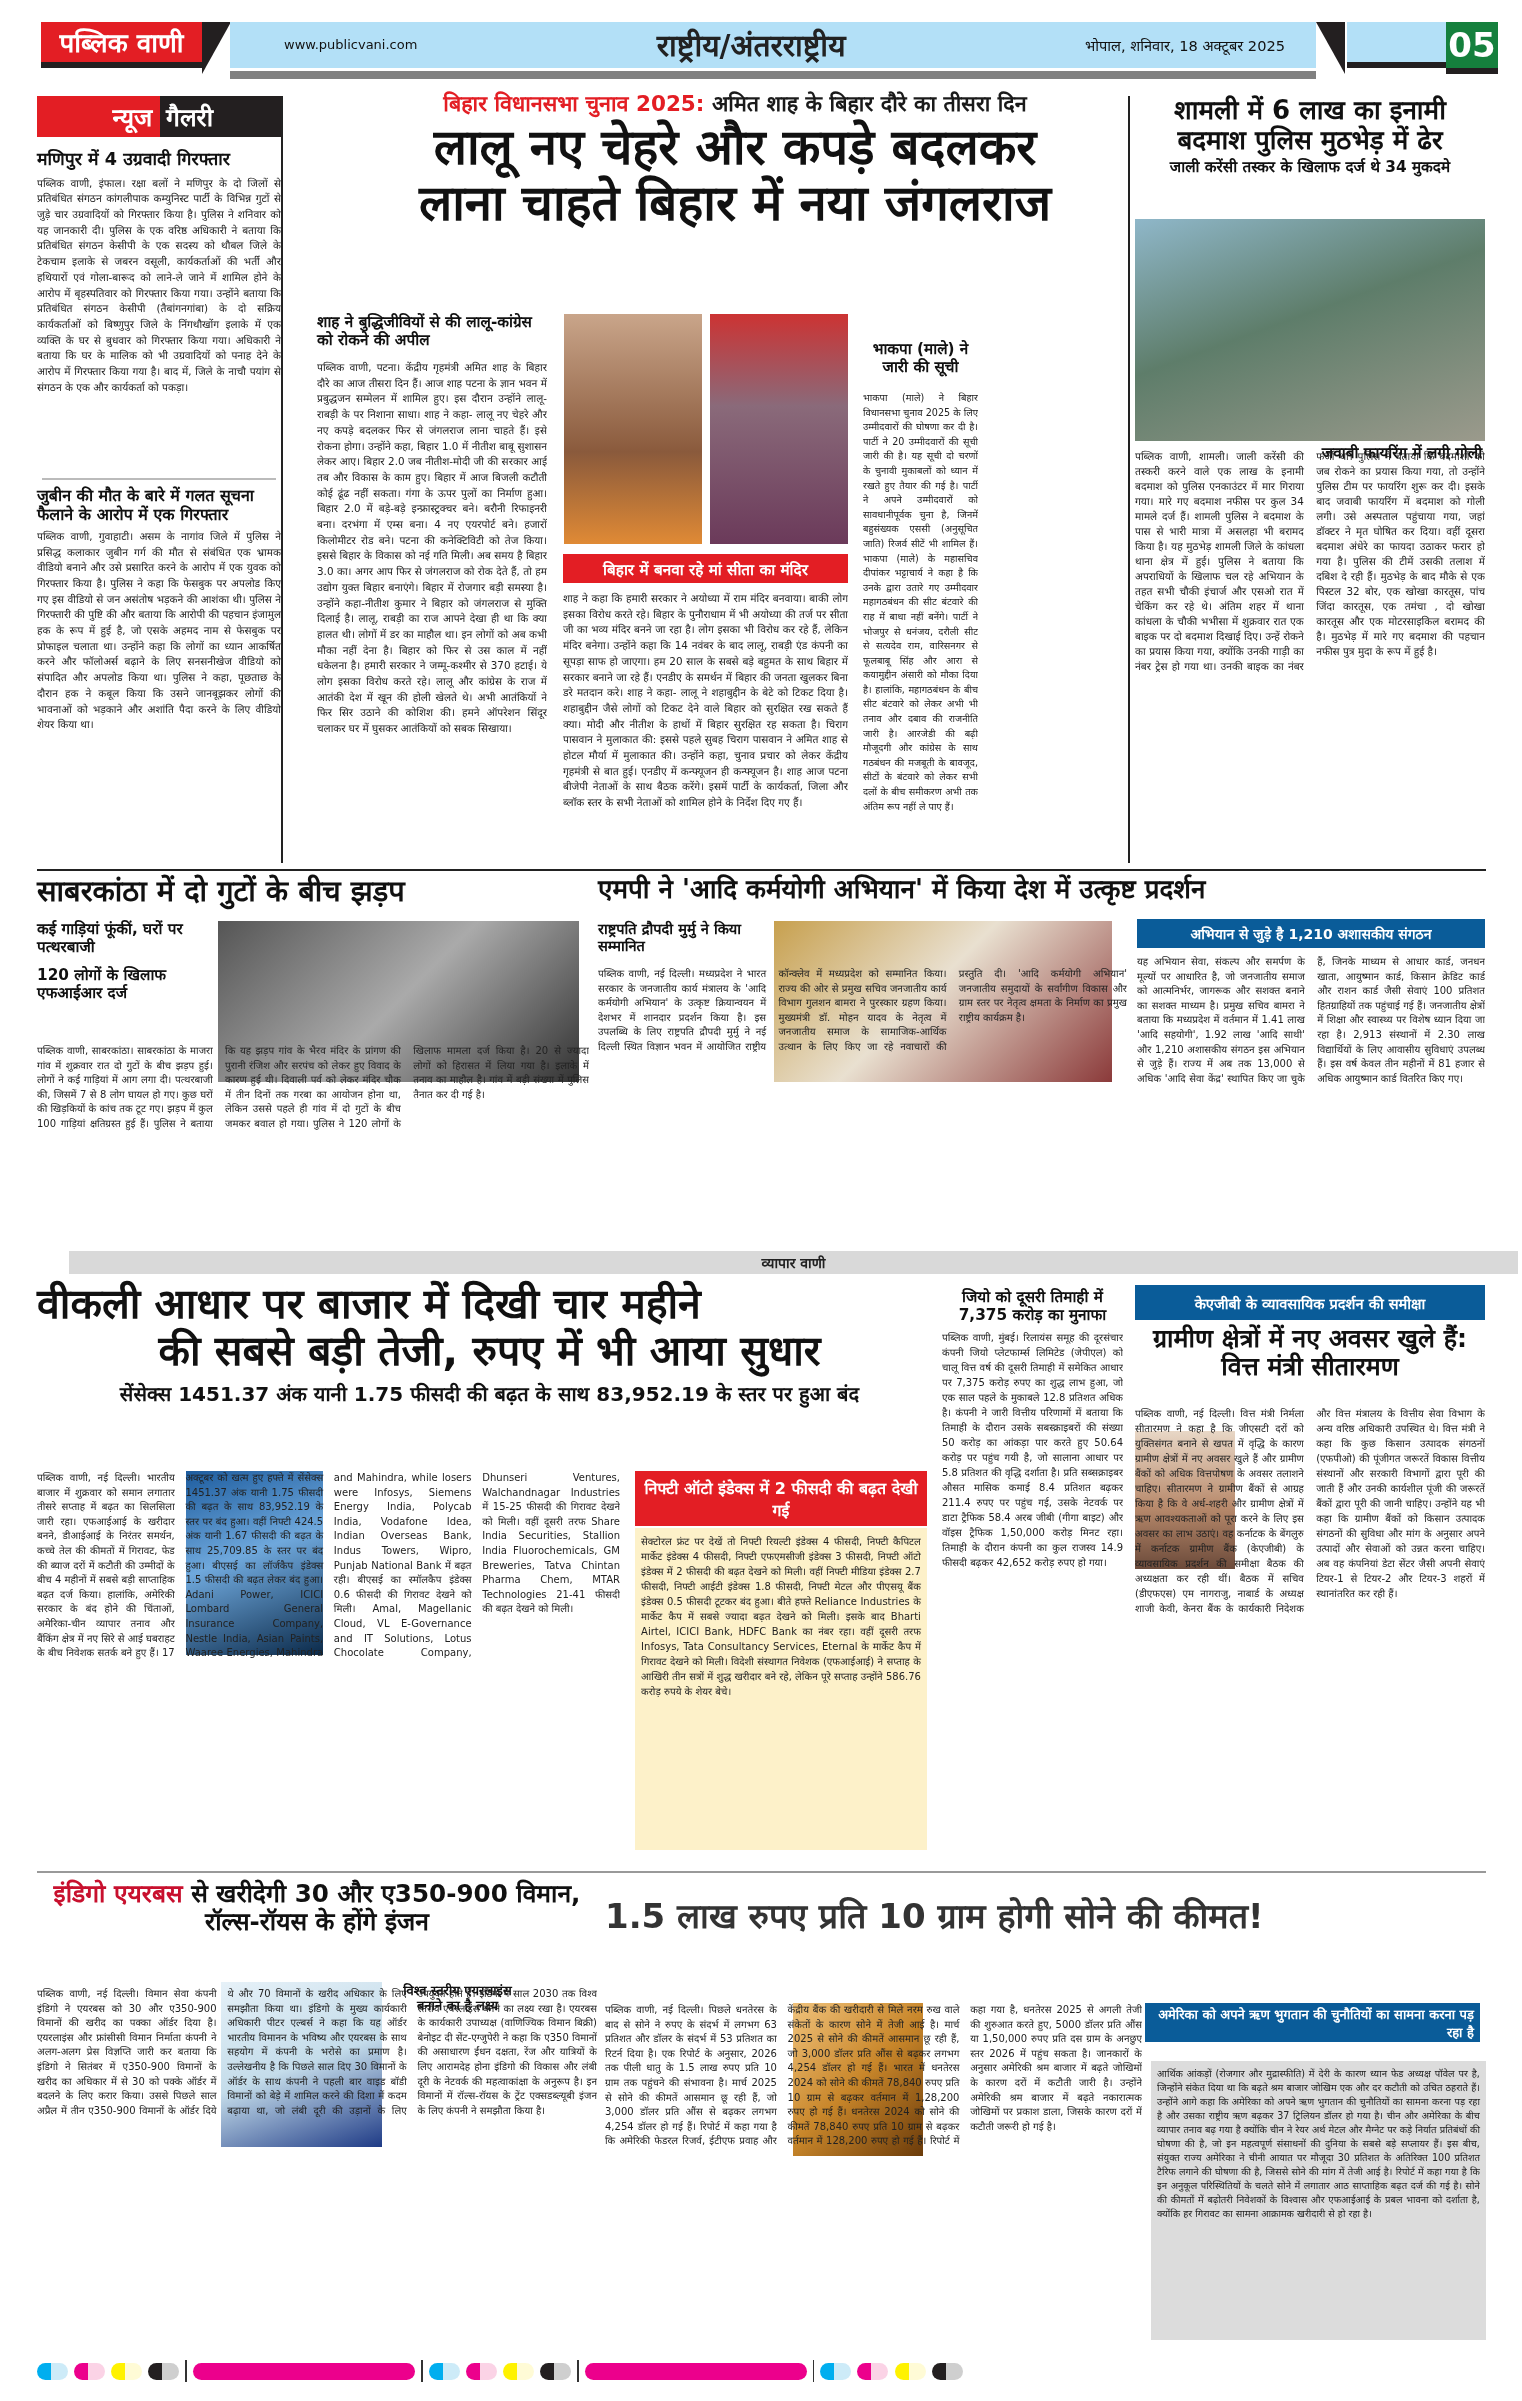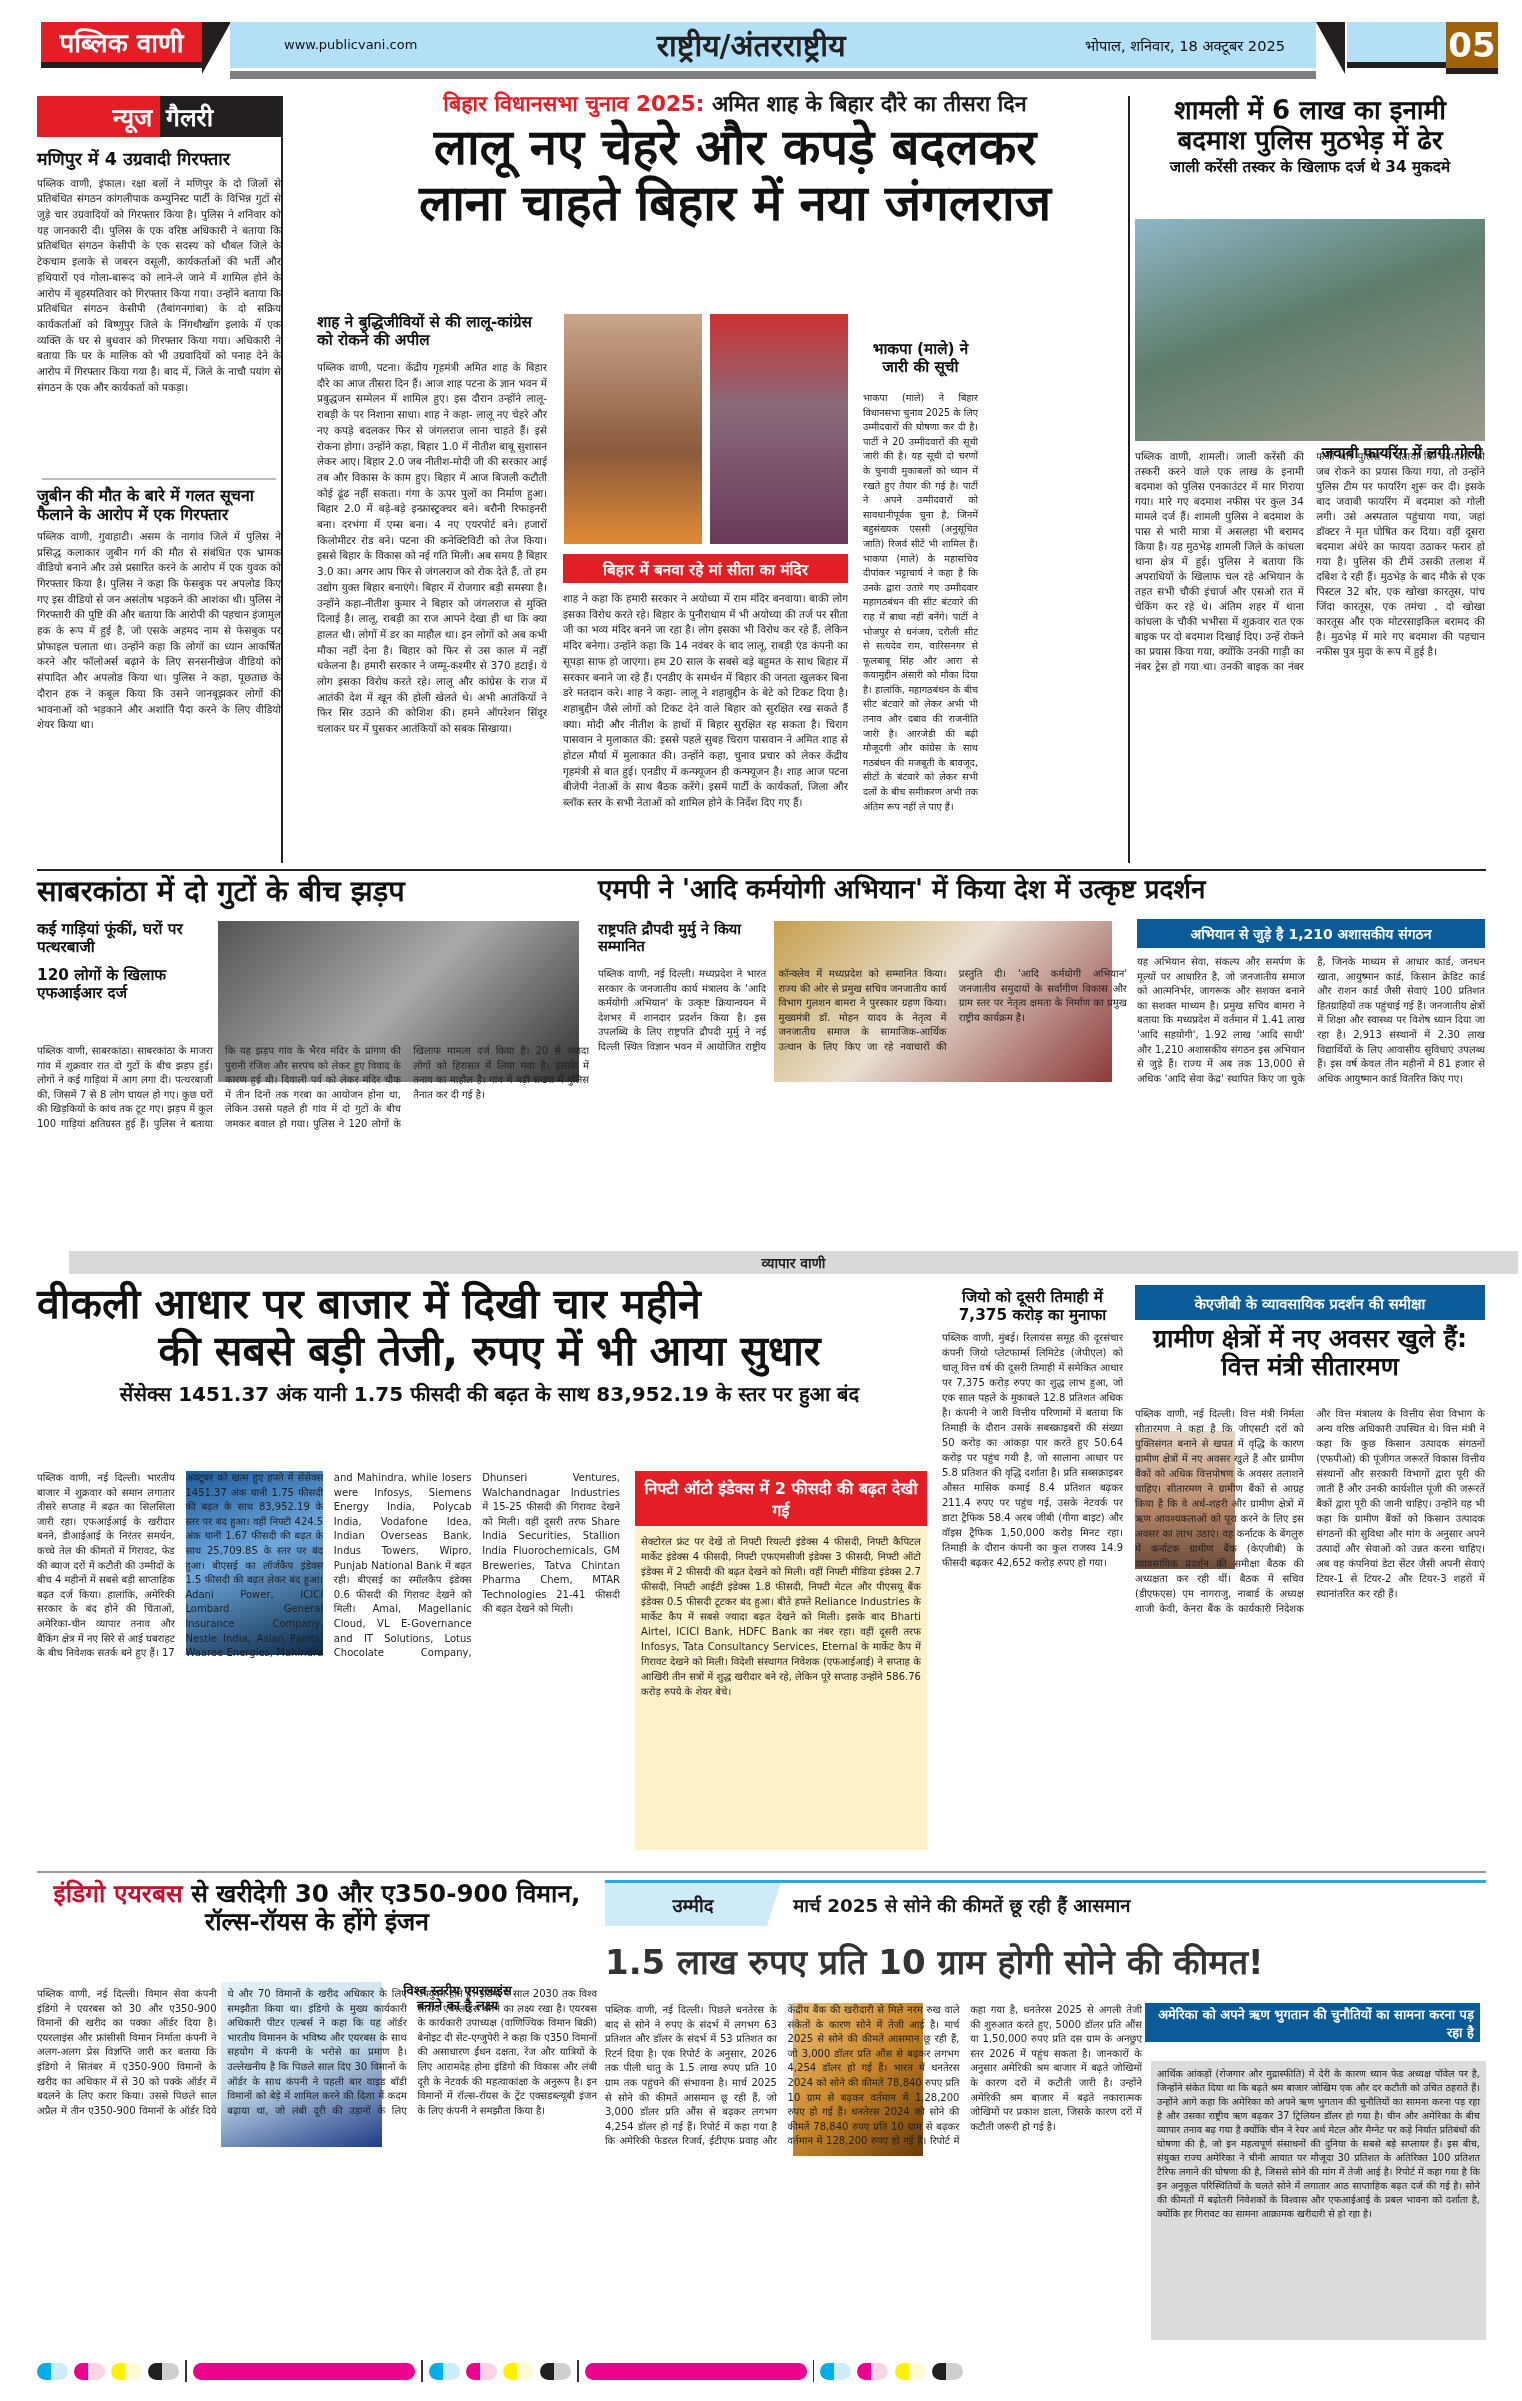--- a/index.html
+++ b/index.html
@@ -8,21 +8,21 @@
 .masthead{left:4px;top:0;width:1522px;height:88px}
 .logo{left:37px;top:21.5px;width:161px;height:46px;background:#e31e24;color:#fff;font-weight:bold;font-size:26px;display:flex;align-items:center;justify-content:center;border-bottom:6.1px solid #231f20}
 .logo-fold{left:198px;top:21.5px;width:0;height:0;border-left:29px solid #231f20;border-bottom:52px solid transparent}
 .band{left:226px;top:21.5px;width:1086px;height:46px;background:#b3e0f7;display:flex;align-items:center;justify-content:space-between;padding:0 31px 0 54px}
 .band-shadow{left:226px;top:71px;width:1086px;height:7.7px;background:#808080}
 .url{font-size:13px;color:#111}
 .section-title{font-size:30px;font-weight:bold;color:#222}
 .dateline{font-size:14.6px;color:#111}
 .pg-fold{left:1312px;top:21.5px;width:0;height:0;border-right:29px solid #231f20;border-bottom:52px solid transparent}
 .pgbox{left:1343px;top:21.5px;width:100px;height:46px;background:#b3e0f7;border-bottom:6.1px solid #231f20}
-.pgno{left:1442px;top:21.5px;width:52px;height:52px;background:#a16207;color:#fff;font-size:34px;font-weight:bold;display:flex;align-items:center;justify-content:center;border-bottom:6.1px solid #231f20}
+.pgno{left:1442px;top:21.5px;width:52px;height:52px;background:#15803d;color:#fff;font-size:34px;font-weight:bold;display:flex;align-items:center;justify-content:center;border-bottom:6.1px solid #231f20}
 .txt{font-size:10.4px;line-height:15.7px;text-align:justify;color:#222;overflow:hidden}
 .hl{font-weight:bold;color:#111;line-height:1.15}
 .img{background:linear-gradient(135deg,#8a8a8a,#cfcfcf);overflow:hidden}
 .rule{background:#999;height:1.5px}
 .vrule{background:#222;width:2.3px}
 .redtag{background:#e31e24;color:#fff;font-weight:bold;display:flex;align-items:center;justify-content:center;text-align:center}
 .bluetag{background:#0a5c99;color:#fff;font-weight:bold;display:flex;align-items:center;justify-content:center;text-align:right}
 .cols2{column-count:2;column-gap:12.3px}
 .cols3{column-count:3;column-gap:12.3px}
 .regmarks{left:37px;top:2362px;width:1458px;height:18.4px;display:flex;align-items:center;gap:6.1px}
@@ -138,24 +138,20 @@
   <div class="hl" style="font-size:24.6px;text-align:center">
     <span style="color:#c8102e">इंडिगो एयरबस</span>
     <span>से खरीदेगी 30 और ए350-900 विमान, रॉल्स-रॉयस के होंगे इंजन</span>
   </div>
   <div class="img" style="position:absolute;left:184px;top:102px;width:161px;height:165px;background:linear-gradient(160deg,#e6f1f8,#c4dcea 50%,#1f3b86)"></div>
   <div class="hl" style="position:absolute;left:359px;top:104px;width:123px;font-size:13px;text-align:center">विश्व स्तरीय एयरलाइंस बनाने का है लक्ष्य</div>
   <div class="txt" style="position:absolute;left:0;top:107px;width:560px;height:353px;column-count:3;column-gap:10.7px;font-size:10px;line-height:14.6px">पब्लिक वाणी, नई दिल्ली। विमान सेवा कंपनी इंडिगो ने एयरबस को 30 और ए350-900 विमानों की खरीद का पक्का ऑर्डर दिया है। एयरलाइंस और फ्रांसीसी विमान निर्माता कंपनी ने अलग-अलग प्रेस विज्ञप्ति जारी कर बताया कि इंडिगो ने सितंबर में ए350-900 विमानों के खरीद का अधिकार में से 30 को पक्के ऑर्डर में बदलने के लिए करार किया। उससे पिछले साल अप्रैल में तीन ए350-900 विमानों के ऑर्डर दिये थे और 70 विमानों के खरीद अधिकार के लिए समझौता किया था। इंडिगो के मुख्य कार्यकारी अधिकारी पीटर एल्बर्स ने कहा कि यह ऑर्डर भारतीय विमानन के भविष्य और एयरबस के साथ सहयोग में कंपनी के भरोसे का प्रमाण है। उल्लेखनीय है कि पिछले साल दिए 30 विमानों के ऑर्डर के साथ कंपनी ने पहली बार वाइड बॉडी विमानों को बेड़े में शामिल करने की दिशा में कदम बढ़ाया था, जो लंबी दूरी की उड़ानों के लिए उपयुक्त होते हैं। इंडिगो ने साल 2030 तक विश्व स्तरीय एयरलाइंस बनने का लक्ष्य रखा है। एयरबस के कार्यकारी उपाध्यक्ष (वाणिज्यिक विमान बिक्री) बेनोइट दी सेंट-एग्जुपेरी ने कहा कि ए350 विमानों की असाधारण ईंधन दक्षता, रेंज और यात्रियों के लिए आरामदेह होना इंडिगो की विकास और लंबी दूरी के नेटवर्क की महत्वाकांक्षा के अनुरूप है। इन विमानों में रॉल्स-रॉयस के ट्रेंट एक्सडब्ल्यूबी इंजन के लिए कंपनी ने समझौता किया है।</div>
 </div>
 
 <div class="abs" style="left:605px;top:1880px;width:881px;height:468px;">
-  <div style="height:46px;border-top:3.1px solid #2aa7e0;display:flex;align-items:center;">
-    <div style="background:#cfeaf8;height:43px;width:176px;display:flex;align-items:center;justify-content:center;font-size:18.4px;font-weight:bold;clip-path:polygon(0 0,100% 0,92% 100%,0 100%)">उम्मीद</div>
-    <div style="font-size:18.4px;font-weight:bold;margin-left:12.3px">मार्च 2025 से सोने की कीमतें छू रही हैं आसमान</div>
-  </div>
   <div class="hl" style="font-size:34px;margin-top:17px;color:#333">1.5 लाख रुपए प्रति 10 ग्राम होगी सोने की कीमत!</div>
   <div class="img" style="position:absolute;left:188px;top:123px;width:130px;height:153px;background:linear-gradient(135deg,#f0c27b,#c8862a 50%,#6b3b0a)"></div>
   <div class="txt" style="position:absolute;left:0;top:123px;width:537px;height:338px;column-count:3;column-gap:10.7px;font-size:10px;line-height:14.6px">पब्लिक वाणी, नई दिल्ली। पिछले धनतेरस के बाद से सोने ने रुपए के संदर्भ में लगभग 63 प्रतिशत और डॉलर के संदर्भ में 53 प्रतिशत का रिटर्न दिया है। एक रिपोर्ट के अनुसार, 2026 तक पीली धातु के 1.5 लाख रुपए प्रति 10 ग्राम तक पहुंचने की संभावना है। मार्च 2025 से सोने की कीमतें आसमान छू रही हैं, जो 3,000 डॉलर प्रति औंस से बढ़कर लगभग 4,254 डॉलर हो गई हैं। रिपोर्ट में कहा गया है कि अमेरिकी फेडरल रिजर्व, ईटीएफ प्रवाह और केंद्रीय बैंक की खरीदारी से मिले नरम रुख वाले संकेतों के कारण सोने में तेजी आई है। मार्च 2025 से सोने की कीमतें आसमान छू रही हैं, जो 3,000 डॉलर प्रति औंस से बढ़कर लगभग 4,254 डॉलर हो गई हैं। भारत में धनतेरस 2024 को सोने की कीमतें 78,840 रुपए प्रति 10 ग्राम से बढ़कर वर्तमान में 1,28,200 रुपए हो गई हैं। धनतेरस 2024 को सोने की कीमतें 78,840 रुपए प्रति 10 ग्राम से बढ़कर वर्तमान में 128,200 रुपए हो गई हैं। रिपोर्ट में कहा गया है, धनतेरस 2025 से अगली तेजी की शुरुआत करते हुए, 5000 डॉलर प्रति औंस या 1,50,000 रुपए प्रति दस ग्राम के अनछुए स्तर 2026 में पहुंच सकता है। जानकारों के अनुसार अमेरिकी श्रम बाजार में बढ़ते जोखिमों के कारण दरों में कटौती जारी है। उन्होंने अमेरिकी श्रम बाजार में बढ़ते नकारात्मक जोखिमों पर प्रकाश डाला, जिसके कारण दरों में कटौती जरूरी हो गई है।</div>
   <div class="bluetag" style="position:absolute;left:540px;top:123px;width:335px;height:39px;font-size:13px;padding:0 6.1px">अमेरिका को अपने ऋण भुगतान की चुनौतियों का सामना करना पड़ रहा है</div>
   <div class="txt" style="position:absolute;left:546px;top:181px;width:335px;height:279px;background:#dcdcdc;padding:6.1px;font-size:9.6px;line-height:14px">आर्थिक आंकड़ों (रोजगार और मुद्रास्फीति) में देरी के कारण ध्यान फेड अध्यक्ष पॉवेल पर है, जिन्होंने संकेत दिया था कि बढ़ते श्रम बाजार जोखिम एक और दर कटौती को उचित ठहराते हैं। उन्होंने आगे कहा कि अमेरिका को अपने ऋण भुगतान की चुनौतियों का सामना करना पड़ रहा है और उसका राष्ट्रीय ऋण बढ़कर 37 ट्रिलियन डॉलर हो गया है। चीन और अमेरिका के बीच व्यापार तनाव बढ़ गया है क्योंकि चीन ने रेयर अर्थ मेटल और मैग्नेट पर कड़े निर्यात प्रतिबंधों की घोषणा की है, जो इन महत्वपूर्ण संसाधनों की दुनिया के सबसे बड़े सप्लायर हैं। इस बीच, संयुक्त राज्य अमेरिका ने चीनी आयात पर मौजूदा 30 प्रतिशत के अतिरिक्त 100 प्रतिशत टैरिफ लगाने की घोषणा की है, जिससे सोने की मांग में तेजी आई है। रिपोर्ट में कहा गया है कि इन अनुकूल परिस्थितियों के चलते सोने में लगातार आठ साप्ताहिक बढ़त दर्ज की गई है। सोने की कीमतों में बढ़ोतरी निवेशकों के विश्वास और एफआईआई के प्रबल भावना को दर्शाता है, क्योंकि हर गिरावट का सामना आक्रामक खरीदारी से हो रहा है।</div>
 </div>
 
 <div class="abs regmarks">
   <div class="dot" style="background:linear-gradient(90deg,#00aeef 45%,#cdebf8 45%)"></div>
   <div class="dot" style="background:linear-gradient(90deg,#ec008c 45%,#fbd3e6 45%)"></div>

